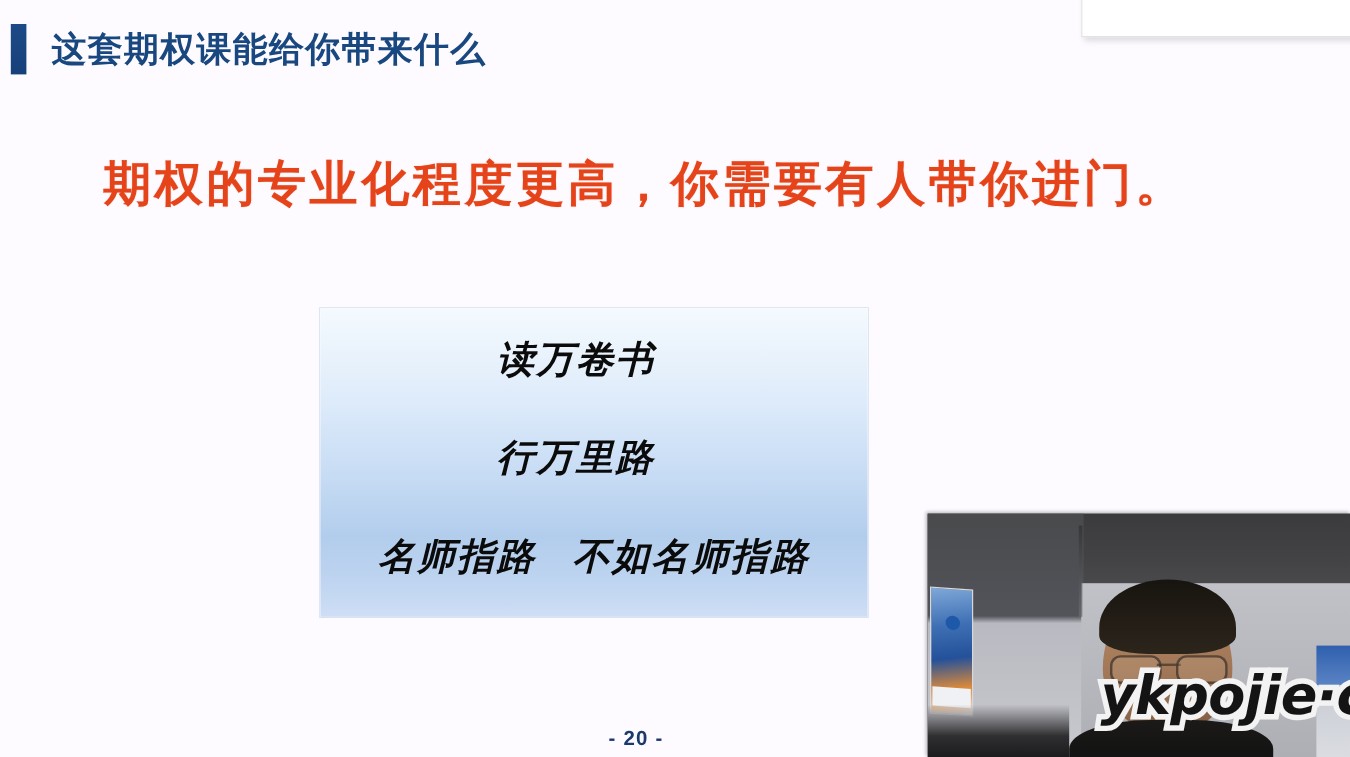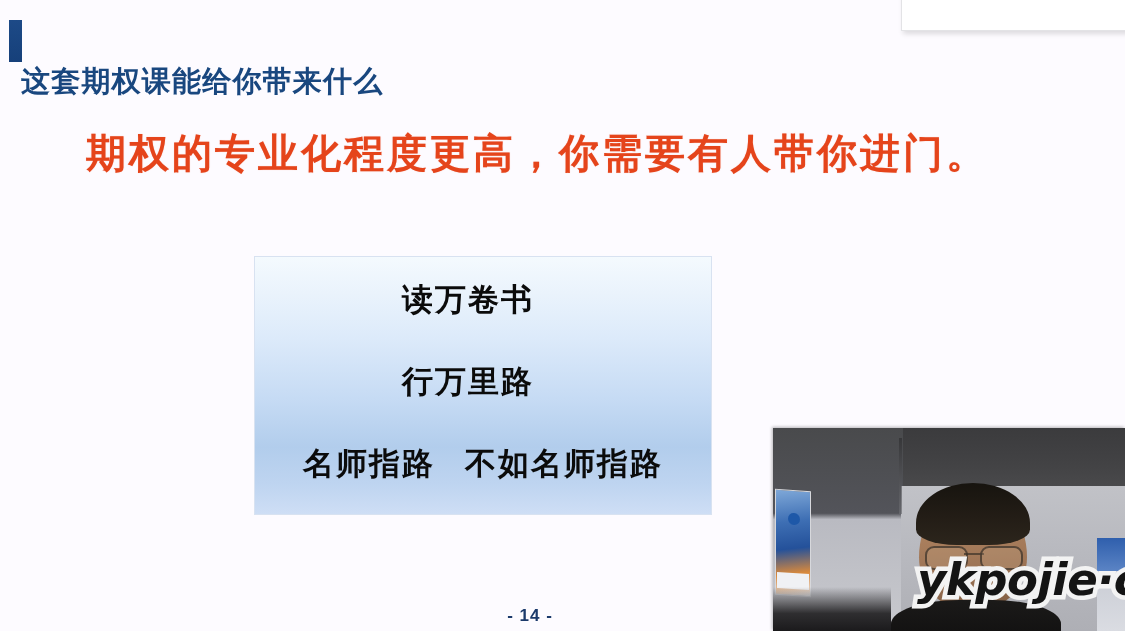--- a/index.html
+++ b/index.html
@@ -20,26 +20,25 @@
     width: 1125px;
     height: 631px;
     background: #fdfbff;
     overflow: hidden;
   }
 
   
   .title-row {
     position: absolute;
     left: 0;
-    top: 20px;
+    top: 10px;
     width: 700px;
     height: 52px;
     display: flex;
-    align-items: flex-start;
-    flex-direction: column;
+    align-items: flex-end;
   }
   .title-accent {
     width: 13px;
     height: 42px;
     margin-left: 9px;
     background: linear-gradient(180deg, #1d4a87 0%, #16407a 100%);
     flex: 0 0 auto;
   }
   .title-text {
     margin-left: 21px;
@@ -61,34 +60,35 @@
     color: #e5441b;
     letter-spacing: 3px;
     white-space: nowrap;
     font-family: "DejaVu Serif", "Liberation Serif", serif;
     text-shadow: 0 0 1px rgba(229,68,27,0.35);
   }
 
   
   .quote-box {
     position: absolute;
-    left: 255px;
+    left: 267px;
     top: 257px;
     width: 456px;
     height: 257px;
     background: linear-gradient(180deg,
         #f4fafe 0%,
         #eaf3fc 14%,
         #dceafa 32%,
         #c6dbf4 55%,
         #b2cdec 74%,
         #bed4f0 88%,
         #cedef5 100%);
     box-shadow: 0 0 0 1px rgba(170,195,225,0.45);
     overflow: hidden;
+    font-style: italic;
   }
   .quote-line {
     position: absolute;
     left: 0;
     width: 100%;
     display: flex;
     justify-content: center;
     color: #0b0b0b;
     font-size: 31px;
     font-weight: bold;
@@ -256,21 +256,21 @@
     </div>
 
     <div class="quote-line ql-3">
       <span class="seg-a">名师指路</span>
       <span class="seg-gap"></span>
       <span class="seg-b">不如名师指路</span>
     </div>
 
   </div>
 
-  <div class="page-number">- 14 -</div>
+  <div class="page-number">- 20 -</div>
 
   <div class="webcam">
     <div class="wc-top-dark"></div>
     <div class="wc-wall-left"></div>
     <div class="wc-wall-right"></div>
     <div class="wc-wall-edge"></div>
 
     <div class="wc-poster">
       <div class="wc-poster-dot"></div>
       <div class="wc-poster-strip"></div>

